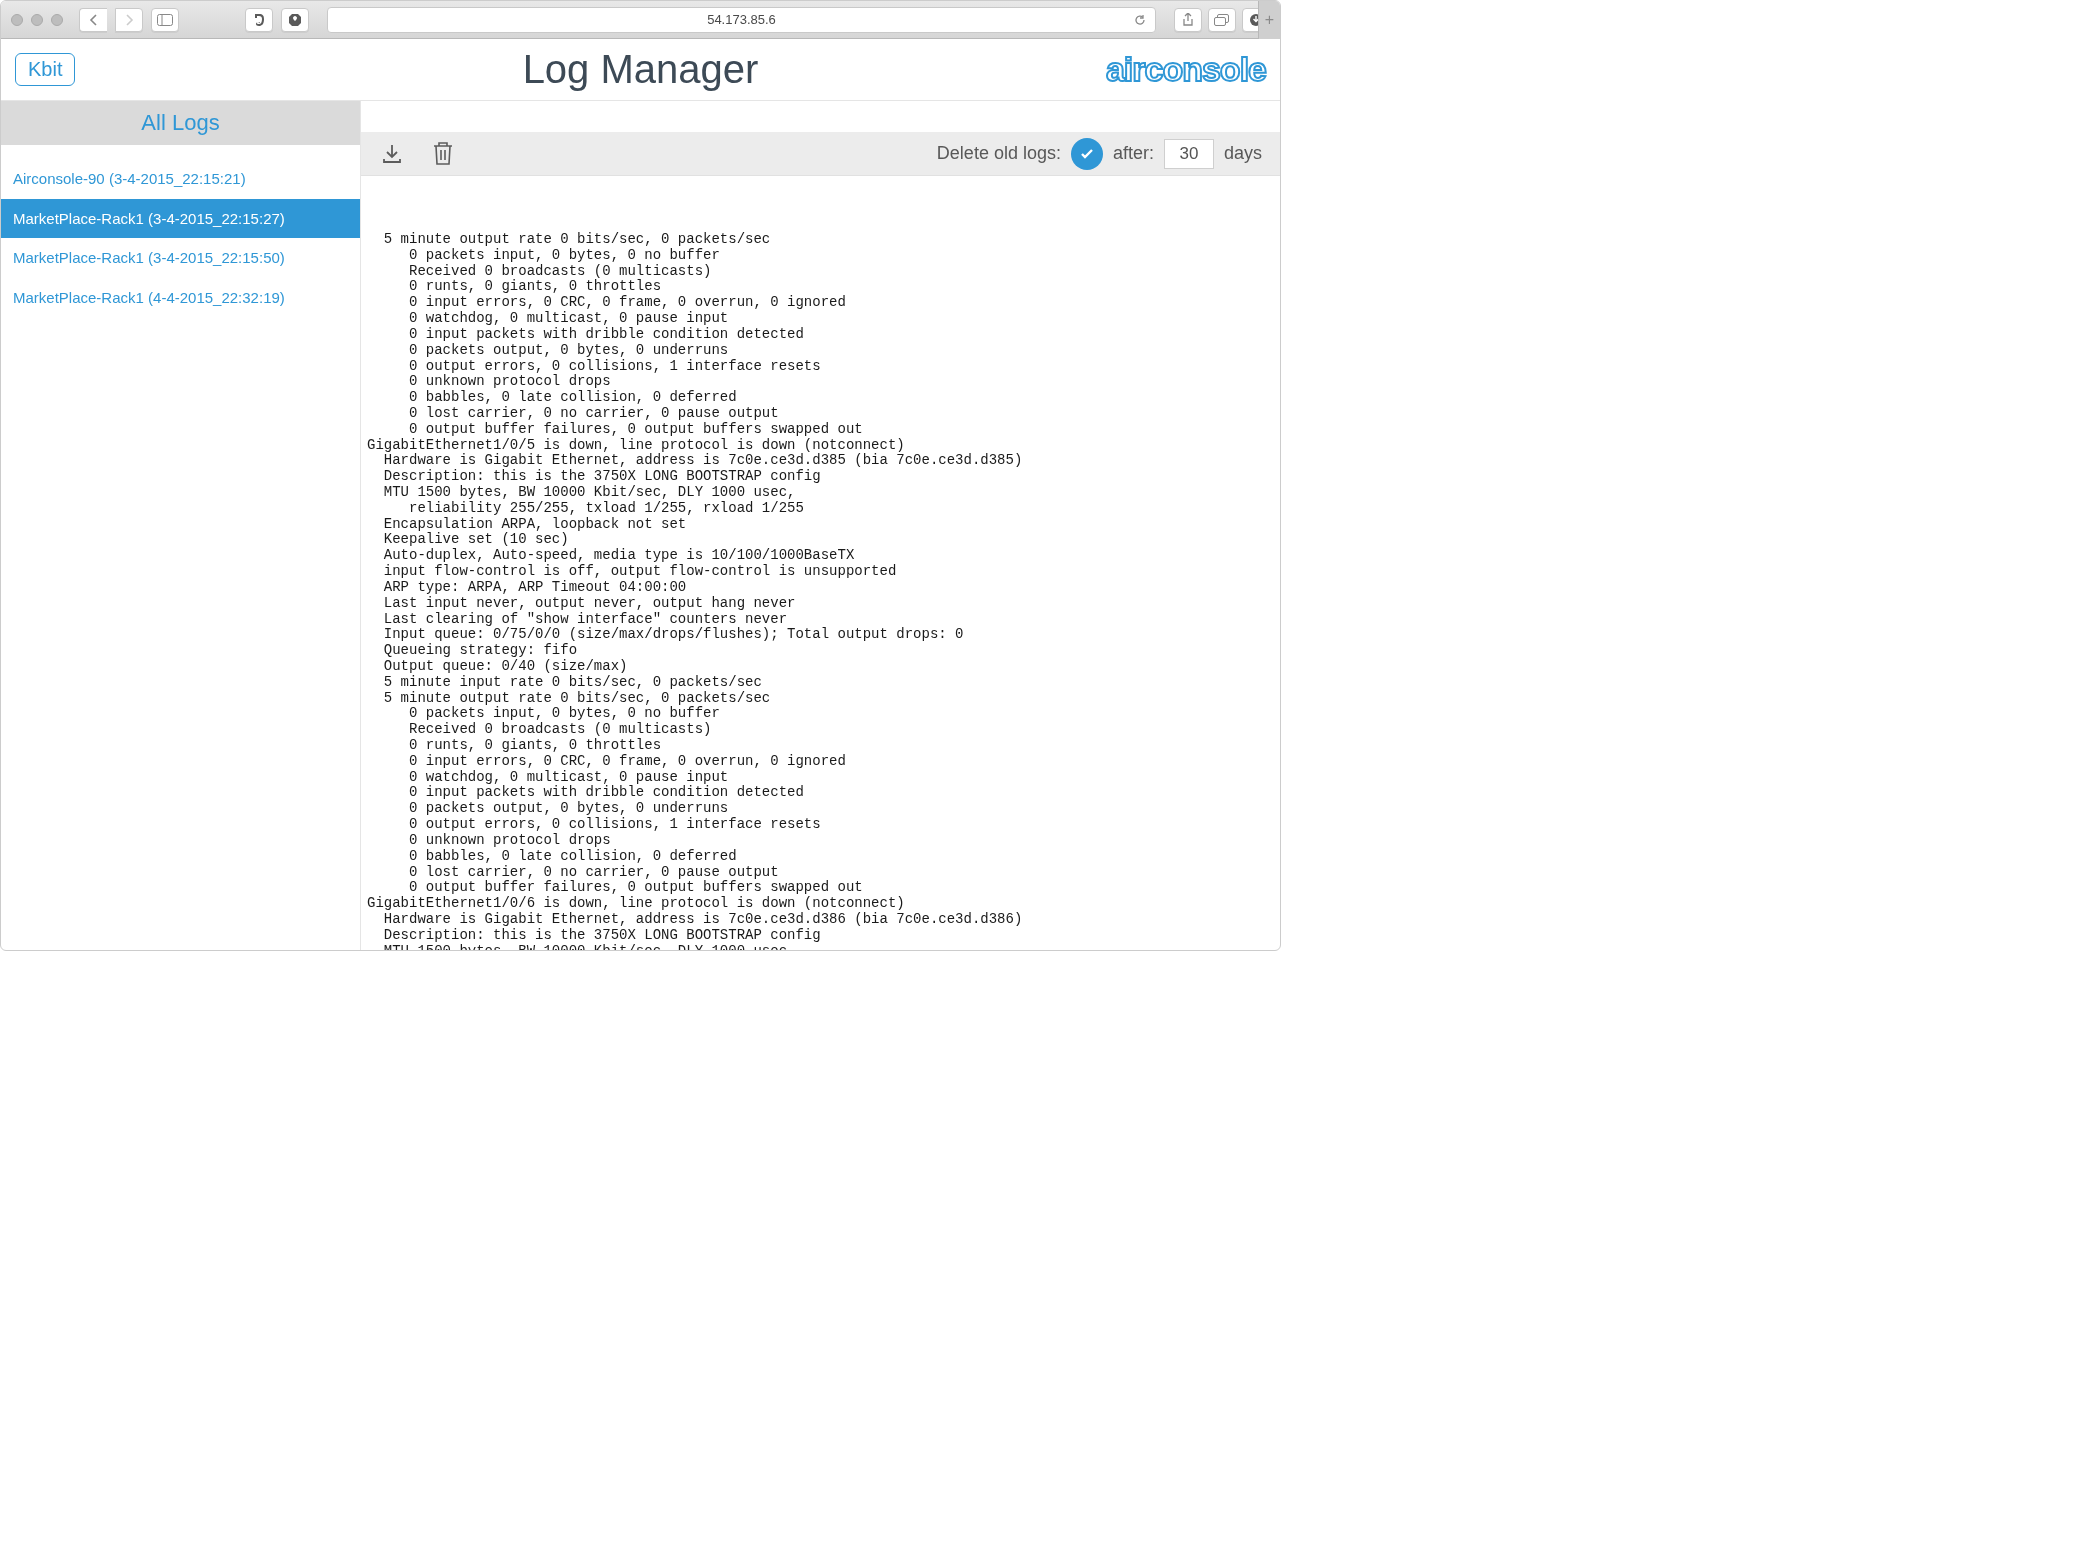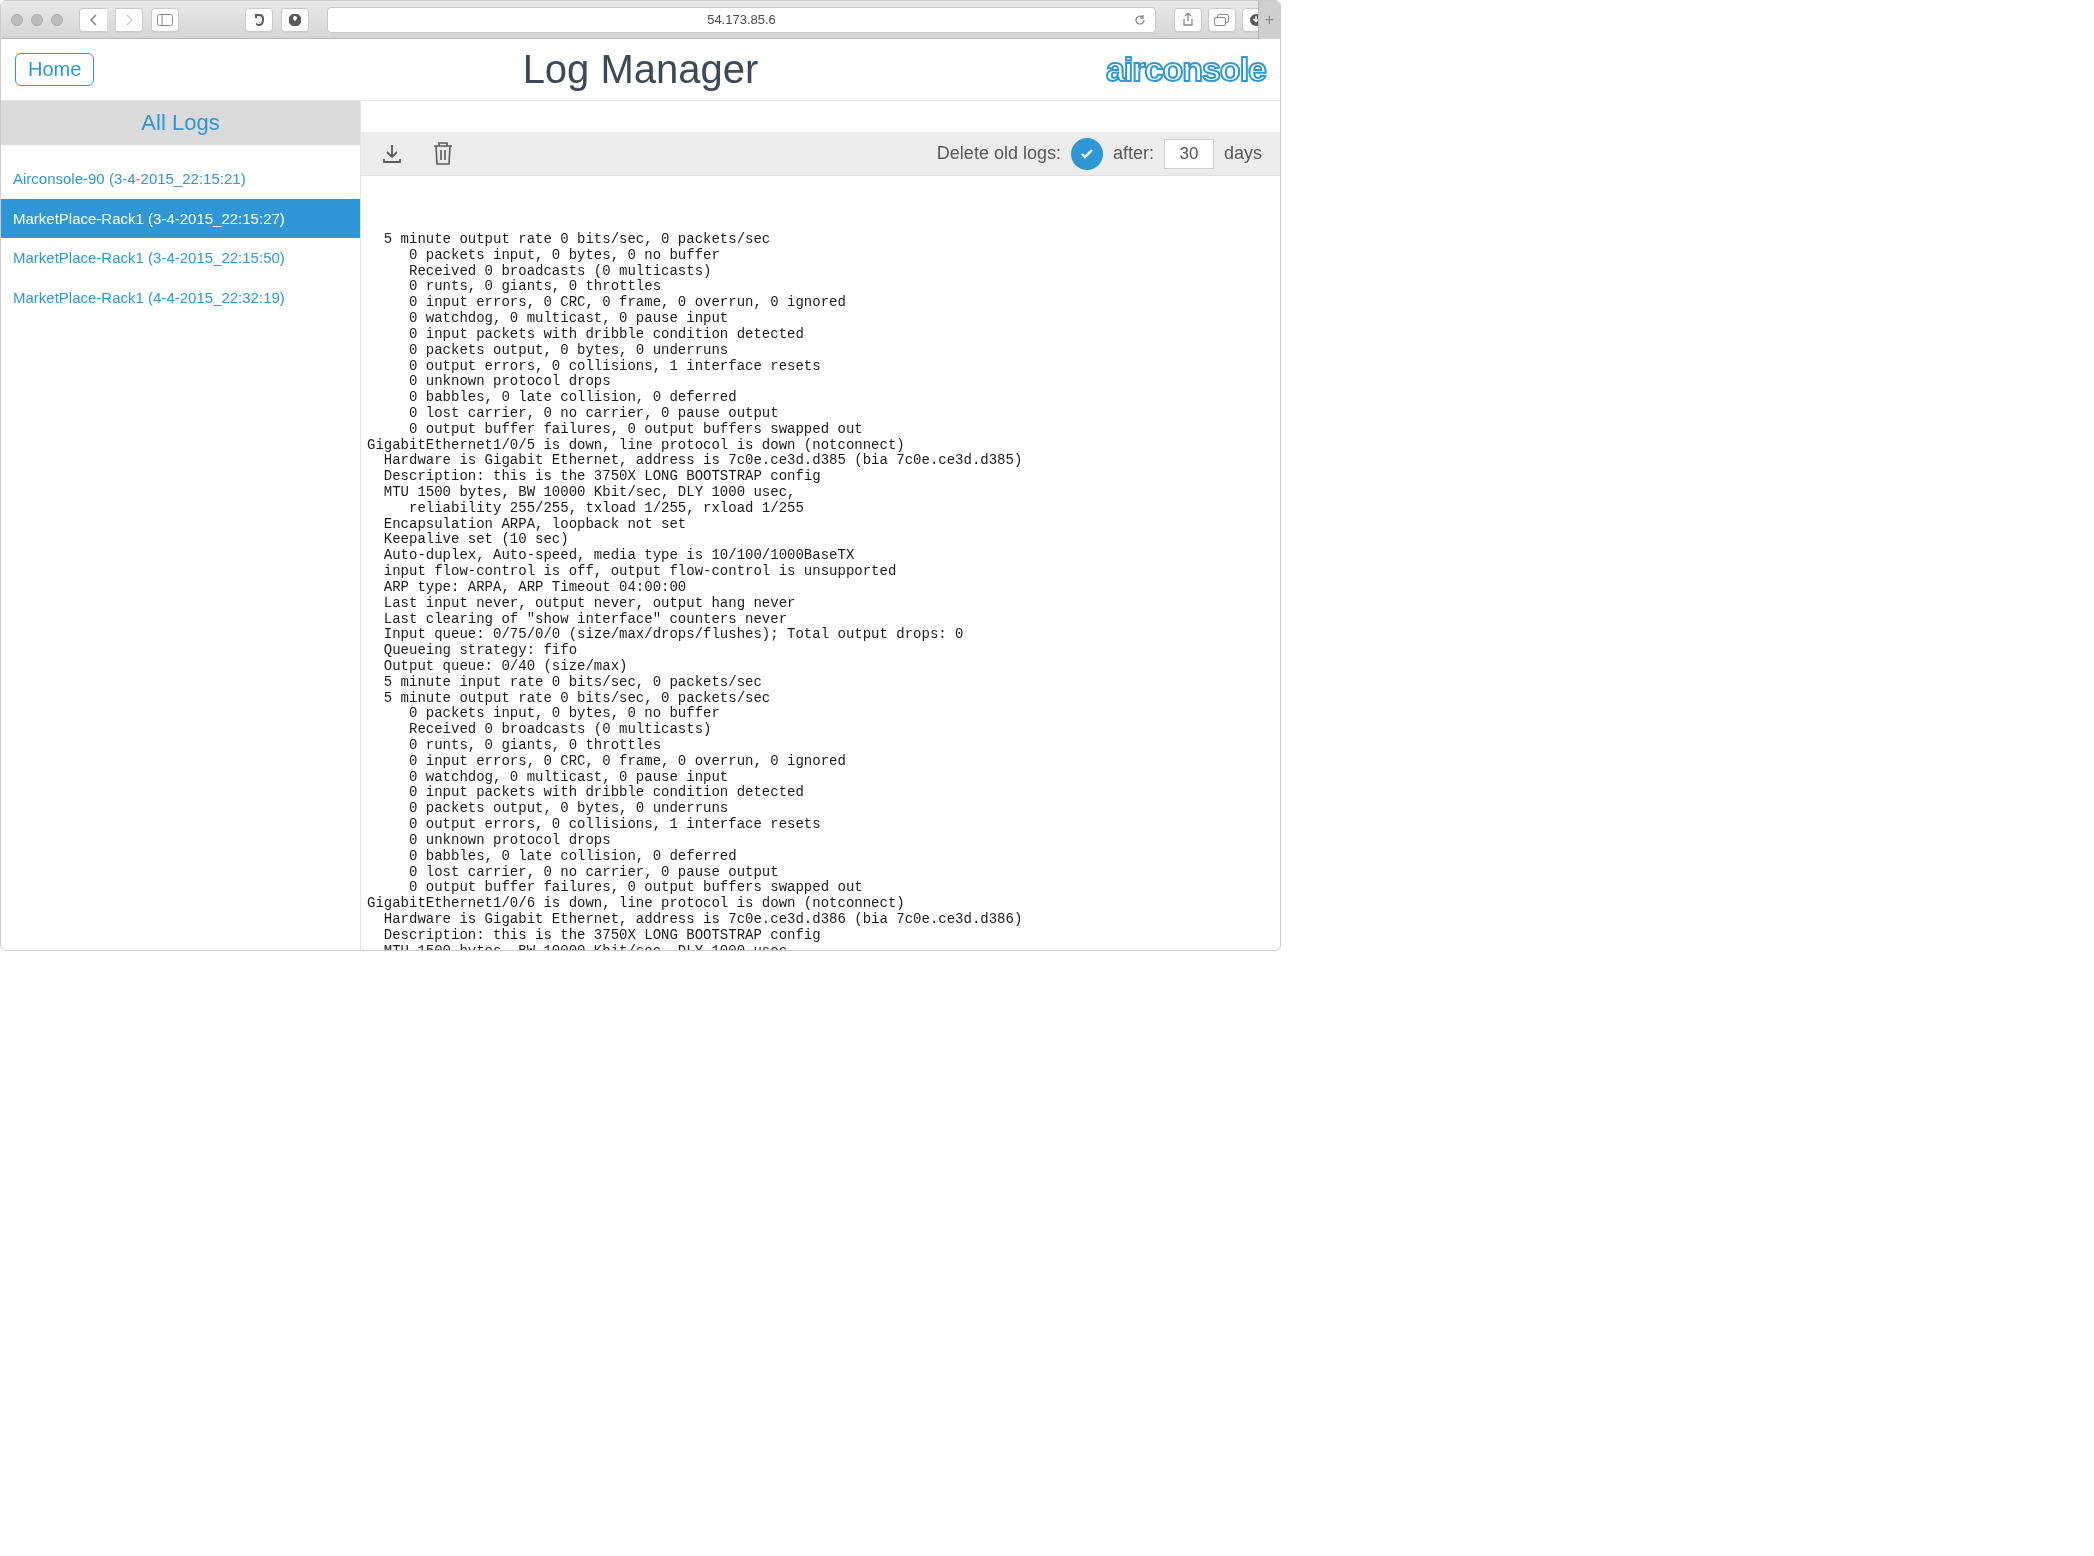--- a/index.html
+++ b/index.html
@@ -176,21 +176,21 @@
       <svg width="14" height="14" viewBox="0 0 14 14">
           <circle cx="7" cy="7" r="6" fill="#5a5a5a"></circle>
           <path d="M7 3v5M4.5 6 7 8.5 9.5 6" stroke="#fff" stroke-width="1.4" fill="none"></path>
         </svg>
     </div>
   </div>
   <div class="add-tab">+</div>
 </div>
 
 <div class="app-header">
-  <button class="home-btn">Home</button>
+  <button class="home-btn">Kbit</button>
   <div class="app-title">Log Manager</div>
   <div class="brand">airconsole</div>
 </div>
 
 <div class="content">
 
   <div class="sidebar">
     <div class="sidebar-head">All Logs</div>
     <div class="log-list" id="log-list">
         <div class="log-item">Airconsole-90 (3-4-2015_22:15:21)</div>

